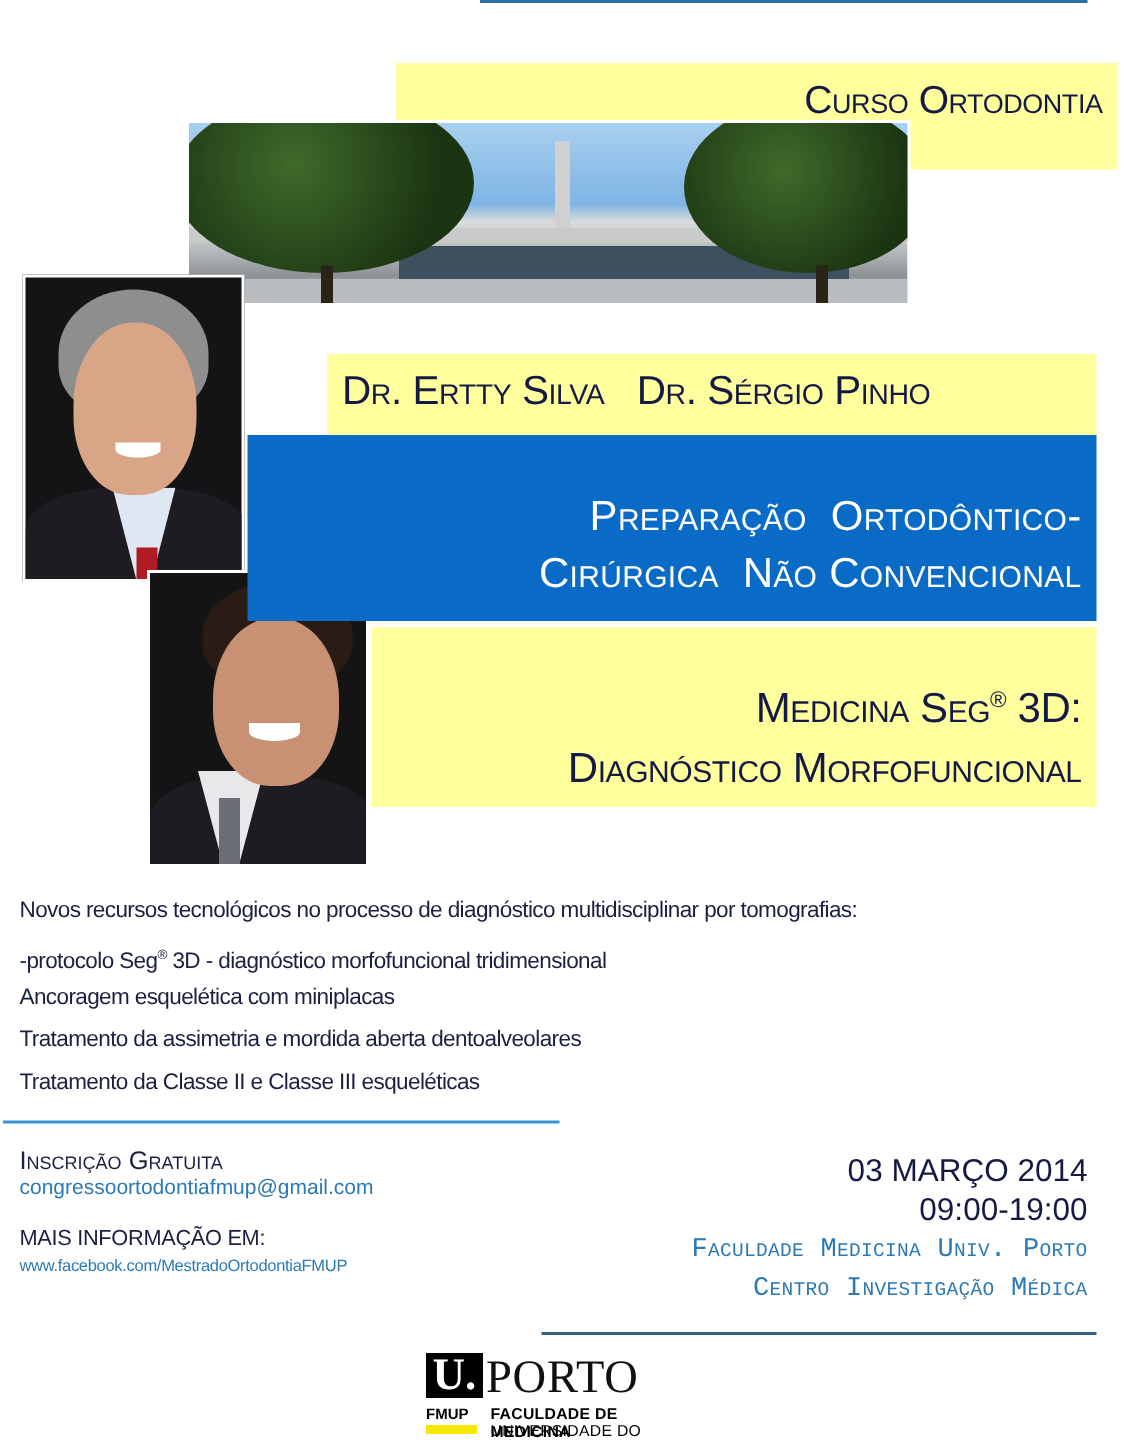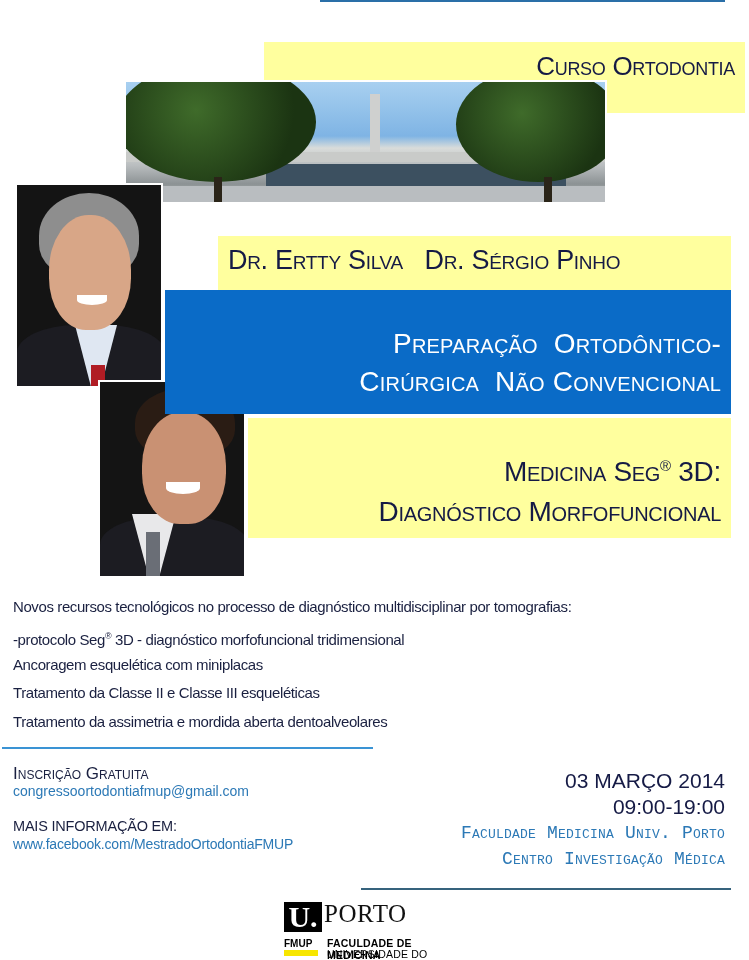--- a/index.html
+++ b/index.html
@@ -62,33 +62,33 @@
     .topic { font-size: 15px; color: #1a2040; height: 28.8px; line-height: 20px; letter-spacing: -0.4px; white-space: nowrap; }
     .topic sup { font-size: 9px; }
 
     .mid-rule { left: 2px; top: 747px; width: 371px; height: 2px; background: #3a93d4; }
 
     .reg { left: 13px; top: 764px; width: 370px; }
     .reg-title { font-size: 17px; color: #1a2040; font-variant: small-caps; line-height: 19px; }
     .reg-confirm { font-size: 13.5px; color: #2c79b6; line-height: 17px; letter-spacing: -0.2px; }
     .reg-email { font-size: 14px; color: #2c79b6; line-height: 17px; }
     .info-title { font-size: 14.5px; color: #1a2040; margin-top: 17px; line-height: 18px; letter-spacing: -0.2px; }
-    .info-url { font-size: 14px; color: #2c79b6; line-height: 18px; letter-spacing: -0.2px; }
+    .info-url { font-size: 11px; color: #2c79b6; line-height: 18px; letter-spacing: -0.2px; }
 
     .event { right: 24px; top: 768px; text-align: right; }
     .event-date { font-size: 21px; color: #151a45; line-height: 26px; }
     .event-time { font-size: 21px; color: #151a45; line-height: 26px; }
     .event-venue { font-size: 18px; color: #2c79b6; font-variant: small-caps; line-height: 26px; letter-spacing: 0.2px; white-space: nowrap; font-family: Liberation Mono, monospace; }
 
     .bottom-rule { left: 361px; top: 888px; width: 370px; height: 2px; background: #36637d; }
 
     .logo { left: 284px; top: 902px; width: 180px; height: 56px; }
     .logo-u { position: absolute; left: 0; top: 0; width: 38px; height: 30px; background: #000; color: #fff;
       font-family: "Liberation Serif", serif; font-size: 30px; line-height: 30px; text-align: center; font-weight: bold; }
-    .logo-porto { position: absolute; left: 40px; top: -2px; font-family: "Liberation Serif", serif; font-size: 25px; color: #111; letter-spacing: 0.5px; }
+    .logo-porto { position: absolute; left: 40px; top: -2px; font-family: "Liberation Serif", serif; font-size: 31px; color: #111; letter-spacing: 0.5px; }
     .logo-fmup { position: absolute; left: 0; top: 36px; font-size: 10px; font-weight: bold; color: #000; }
     .logo-fmup-bar { position: absolute; left: 0; top: 48px; width: 34px; height: 6px; background: #f7e600; }
     .logo-fac { position: absolute; left: 43px; top: 35px; font-size: 10.5px; font-weight: bold; color: #000; letter-spacing: 0.2px; }
     .logo-univ { position: absolute; left: 43px; top: 46px; font-size: 10.5px; color: #000; letter-spacing: 0.2px; }
   </style>
 </head>
 <body>
 
 <div class="abs top-rule"></div>
 
@@ -136,22 +136,22 @@
 
 <div class="abs yellow protocol-box">
   <div class="proto-line" style="top:38px;"><span>Medicina Seg</span><sup>®</sup><span> 3D:</span></div>
   <div class="proto-line" style="top:78px;">Diagnóstico Morfofuncional</div>
 </div>
 
 <div class="abs topics">
   <div class="topic">Novos recursos tecnológicos no processo de diagnóstico multidisciplinar por tomografias:</div>
   <div class="topic"><span>-protocolo Seg</span><sup>®</sup><span> 3D - diagnóstico morfofuncional tridimensional</span></div>
   <div class="topic">Ancoragem esquelética com miniplacas</div>
+  <div class="topic">Tratamento da assimetria e mordida aberta dentoalveolares</div>
   <div class="topic">Tratamento da Classe II  e Classe III  esqueléticas</div>
-  <div class="topic">Tratamento da assimetria e mordida aberta dentoalveolares</div>
 </div>
 
 <div class="abs mid-rule"></div>
 
 <div class="abs reg">
   <div class="reg-title">Inscrição Gratuita</div>
   <div class="reg-email">congressoortodontiafmup@gmail.com</div>
   <div class="info-title">MAIS INFORMAÇÃO EM:</div>
   <div class="info-url">www.facebook.com/MestradoOrtodontiaFMUP</div>
 </div>

